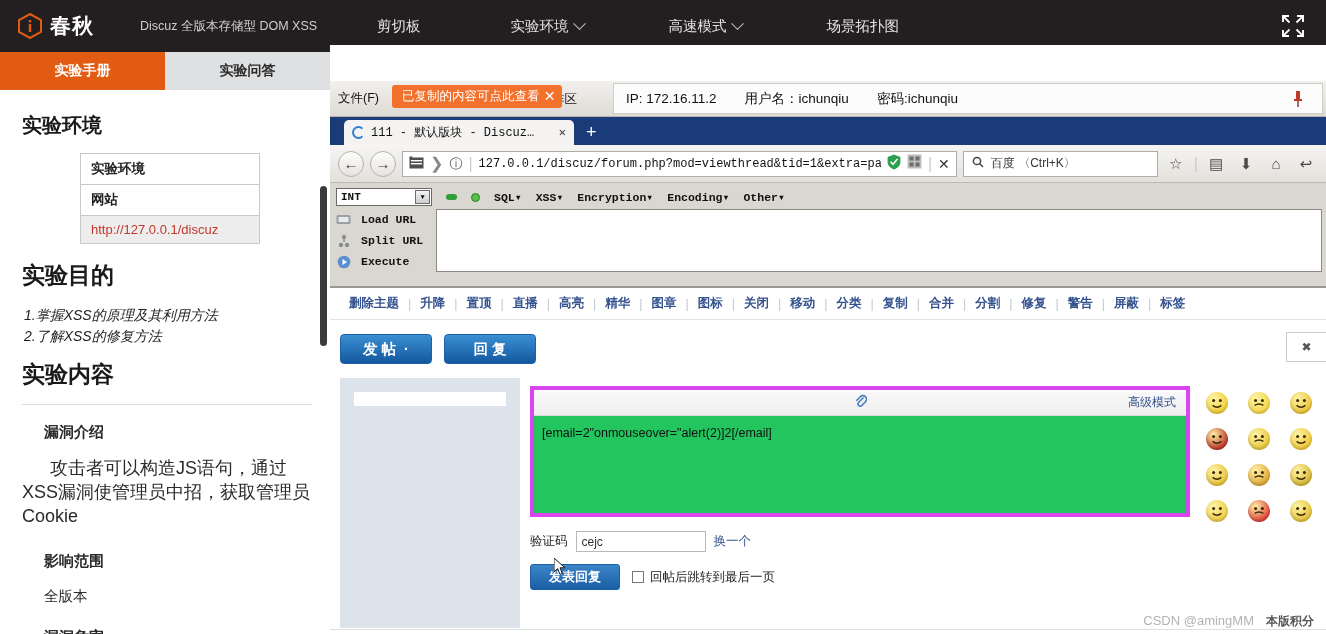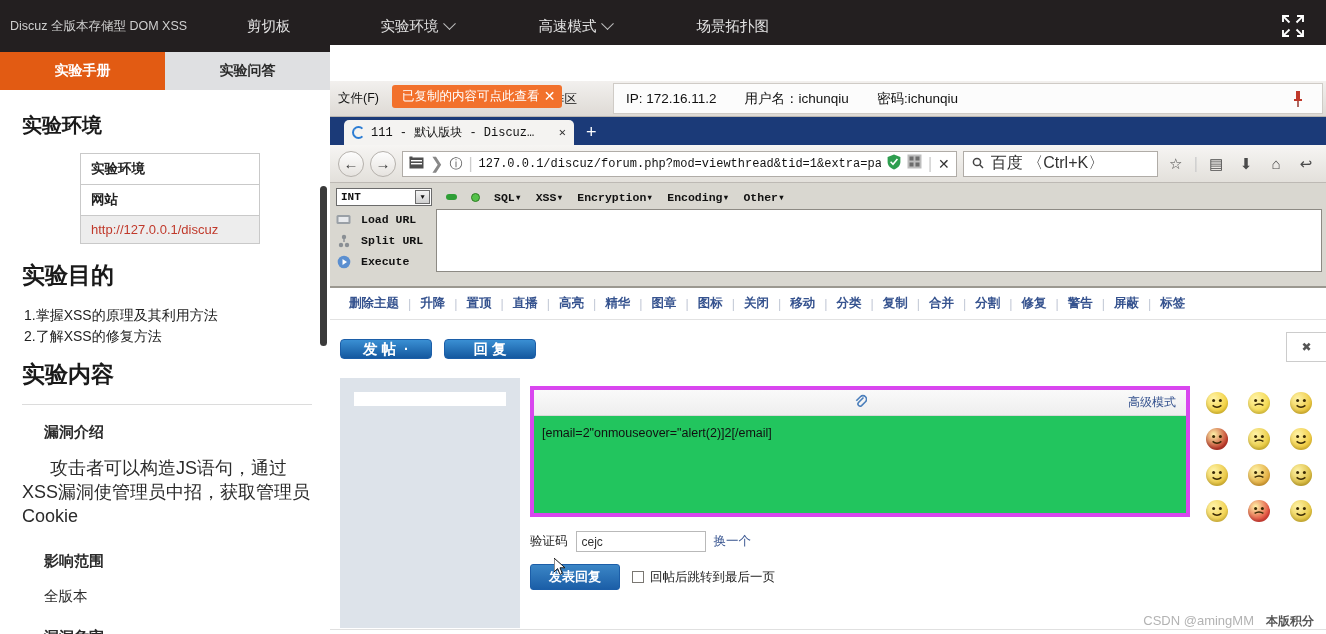--- a/index.html
+++ b/index.html
@@ -32,21 +32,21 @@
   .manual { position:absolute; left:0; top:90px; width:330px; height:544px;
     background:#fff; overflow:hidden; padding:22px 18px 0 22px; }
   .h1 { font-size:20px; font-weight:bold; color:#1a1a1a; margin-bottom:14px; }
   .h1.big { font-size:23px; }
   .h3 { font-size:15px; font-weight:bold; color:#2b2b2b; margin:18px 0 0 22px; }
   .env-table { margin:0 0 0 58px; width:180px; border:1px solid #c9c9c9;
     border-collapse:collapse; font-size:13.5px; }
   .env-table td { border-bottom:1px solid #c9c9c9; padding:6px 10px; font-weight:bold; color:#222; }
   .env-table tr:last-child td { border-bottom:none; background:#ededed;
     color:#c0392b; font-weight:normal; font-size:13px; }
-  .list { font-size:14px; color:#222; line-height:21px; margin:6px 0 0 2px; }
+  .list { font-size:14px; color:#222; line-height:21px; margin:6px 0 0 2px;font-style:italic; }
   .para { font-size:18px; color:#2b2b2b; line-height:24px; margin:14px 0 0 0;
     text-indent:28px; }
   .plain { font-size:14.5px; color:#2b2b2b; margin:16px 0 0 22px; }
   .scrollbar-v { position:absolute; right:3px; top:96px; width:7px; height:160px;
     background:#3a3a3a; border-radius:4px; }
   .manual-divider { height:1px; background:#dcdcdc; margin:14px 0 0 0; }
 
   
   .browser { position:absolute; left:330px; top:45px; width:996px; height:589px;
     background:#fff; }
@@ -75,21 +75,21 @@
   .navbar { height:38px; background:linear-gradient(#f6f5f3,#e3e0db);
     border-bottom:1px solid #bdb9b4; display:flex; align-items:center; padding:0 8px; gap:6px; }
   .navbtn { width:26px; height:26px; border-radius:50%; border:1px solid #b5b1ac;
     background:linear-gradient(#fdfdfd,#e6e3df); display:flex; align-items:center;
     justify-content:center; font-size:15px; color:#3b3b3b; flex:none; }
   .urlbox { flex:1; height:26px; background:#fff; border:1px solid #b0aca7;
     display:flex; align-items:center; gap:6px; padding:0 6px; overflow:hidden; }
   .urltext { font-size:12px; color:#111; font-family:"Liberation Mono",monospace;
     white-space:nowrap; overflow:hidden; }
   .searchbox { width:195px; height:26px; background:#fff; border:1px solid #b0aca7;
-    display:flex; align-items:center; gap:7px; padding:0 8px; font-size:16px;
+    display:flex; align-items:center; gap:7px; padding:0 8px; font-size:12px;
     color:#333; flex:none; }
   .navicon { width:24px; display:flex; align-items:center; justify-content:center;
     font-size:15px; color:#4a4a4a; flex:none; }
 
   
   .hackbar { height:105px; background:#d9d7d0; border-bottom:2px solid #9b9890;
     position:relative; font-family:"Liberation Mono",monospace; }
   .hb-row1 { display:flex; align-items:center; gap:14px; padding:4px 0 0 6px; height:24px; }
   .hb-select { width:96px; height:18px; background:#fff; border:1px solid #6b6b6b;
     font-size:11px; display:flex; align-items:center; padding-left:4px; position:relative;
@@ -113,21 +113,21 @@
     display:inline-block; margin-right:6px; vertical-align:-2px; }
 
   
   .page { position:relative; height:382px; background:#fff; overflow:hidden; }
   .mod-links { height:32px; border-bottom:1px solid #e2e2e2; display:flex;
     align-items:center; padding-left:10px; font-size:12.5px; color:#3b5998; gap:0; }
   .mod-links a { color:#36538f; font-weight:bold; padding:0 9px; white-space:nowrap; }
   .mod-sep { color:#c3c9d6; }
   .btnrow { height:58px; display:flex; align-items:center; padding-left:10px; gap:12px;
     position:relative; }
-  .bluebtn { height:20px; min-width:92px; padding:4px 18px; border:1px solid #1c5ea8;
+  .bluebtn { height:30px; min-width:92px; padding:4px 18px; border:1px solid #1c5ea8;
     border-radius:4px; background:linear-gradient(#3a8fd3,#14589f);
     color:#fff; font-size:14.5px; font-weight:bold; display:flex;
     align-items:center; justify-content:center; gap:8px; }
   .pagerbox { position:absolute; right:0; top:12px; width:40px; height:30px;
     border:1px solid #ccc; border-right:none; background:#fff; display:flex;
     align-items:center; justify-content:center; font-size:12px; color:#555; }
 
   .postarea { display:flex; padding:0 0 0 10px; gap:0; }
   .post-left { width:180px; height:250px; background:#dde3ea; padding:14px 14px 0 14px; }
   .post-left .name-bar { height:14px; background:#fff; }
@@ -159,20 +159,30 @@
     color:#555; font-weight:bold; }
   .watermark { position:absolute; right:72px; bottom:6px; font-size:13px; color:#b3b3b3; }
   .bottom-rule { position:absolute; left:330px; right:0; bottom:4px; height:1px; background:#e0e0e0; }
 </style>
 </head>
 <body>
 
 <div id="root">
 
   <div class="topbar">
+    <div class="logo-wrap">
+      <span class="logo-mark">
+        <svg width="24" height="26" viewBox="0 0 24 26">
+          <polygon points="12,1 23,7 23,19 12,25 1,19 1,7" fill="none" stroke="#e25b13" stroke-width="2"></polygon>
+          <rect x="10.8" y="7" width="2.4" height="2.4" fill="#e25b13"></rect>
+          <rect x="10.8" y="11" width="2.4" height="8" fill="#e25b13"></rect>
+        </svg>
+      </span>
+      <span class="logo-text">春秋</span>
+    </div>
     <div class="prod-title">Discuz 全版本存储型 DOM XSS</div>
 
     <div class="topnav">
       <div class="topnav-item" style="margin-left:52px">
         <span>剪切板</span>
       </div>
       <div class="topnav-item" style="margin-left:90px">
         <span>实验环境</span>
         <i class="caret"></i>
       </div>

